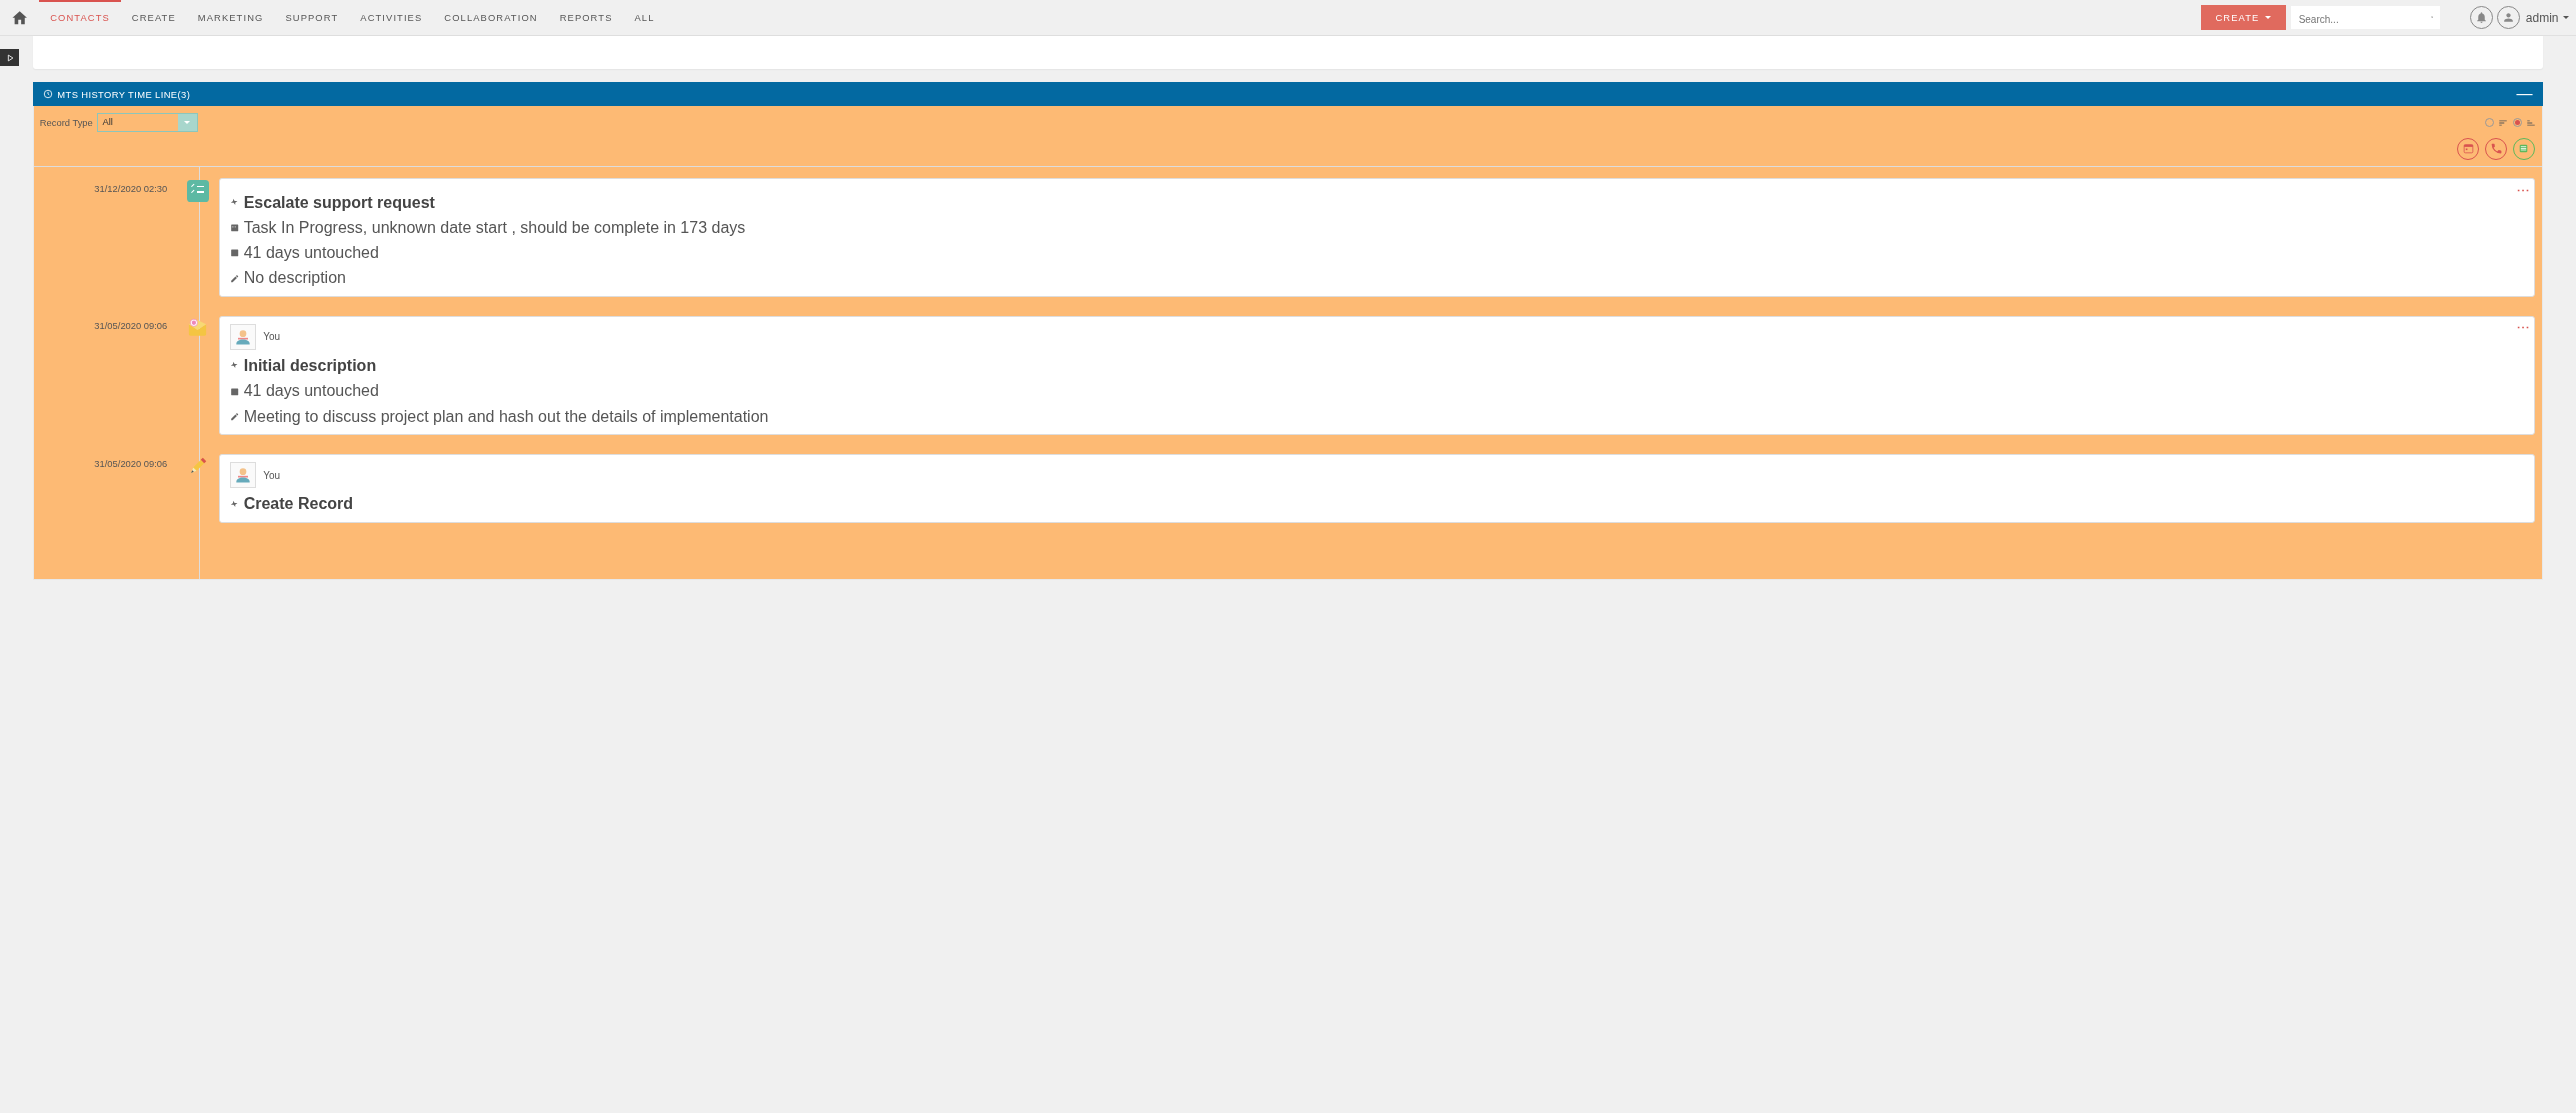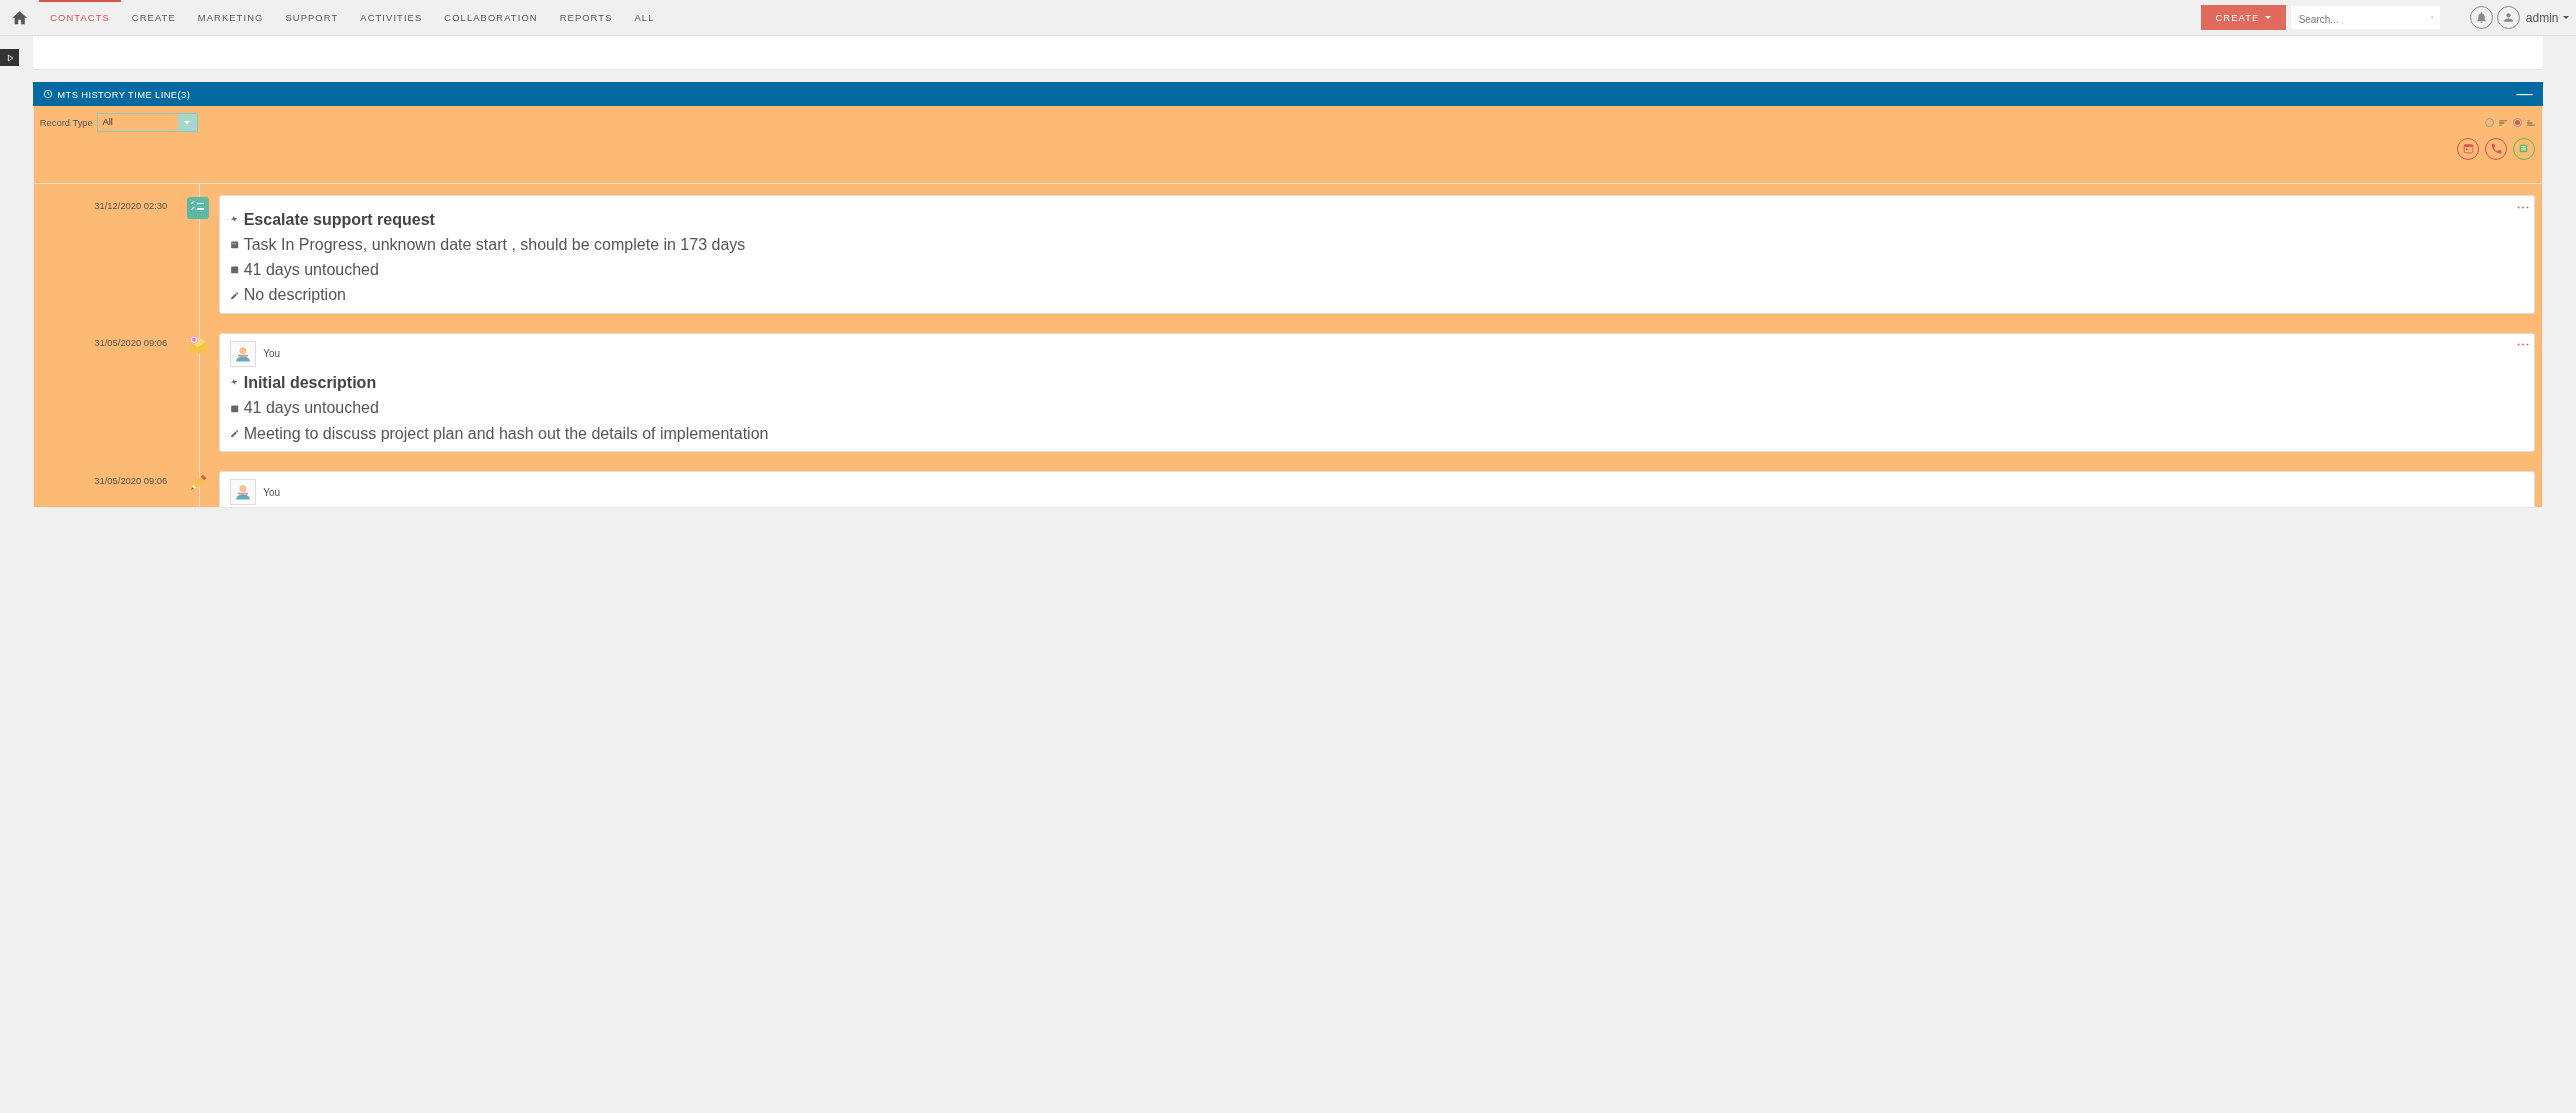--- a/index.html
+++ b/index.html
@@ -46,21 +46,21 @@
 .radio-dot { width: 9.4px; height: 9.4px; border: 0.7px solid #999; border-radius: 50%; display: inline-flex; align-items: center; justify-content: center; }
 .radio-dot.sel::after { content: ''; width: 5px; height: 5px; background: #d9534f; border-radius: 50%; }
 .sort-ico { width: 10px; height: 10px; fill: #555; }
 
 .circle-icons { display: flex; justify-content: flex-end; gap: 5.8px; padding: 2.9px 7.2px 5.8px 0; }
 .circle-ico { width: 22px; height: 22px; border: 1.1px solid #d9534f; border-radius: 50%; display: flex; align-items: center; justify-content: center; cursor: pointer; }
 .circle-ico.green { border-color: #5cb85c; }
 .circle-ico svg { width: 13px; height: 13px; }
 
 
-.timeline-wrap { border-top: 0.7px solid #ddd; position: relative; height: 324px; overflow-y: auto; margin-top: 17px; }
+.timeline-wrap { border-top: 0.7px solid #ddd; position: relative; height: 413px; overflow-y: auto; }
 .timeline-wrap::-webkit-scrollbar { width: 10px; }
 .timeline-wrap::-webkit-scrollbar-track { background: #f8f8f8; }
 .timeline-wrap::-webkit-scrollbar-thumb { background: #888; border-radius: 1.4px; }
 .timeline-line { position: absolute; left: 165px; top: 0; bottom: 0; width: 1.4px; background: #ddd; }
 .tl-row { display: flex; padding: 11.6px 7.2px 7.2px 0; position: relative; }
 .tl-date { width: 142px; text-align: right; padding-right: 8.7px; font-size: 9.4px; color: #555; padding-top: 4.3px; }
 .tl-node { width: 43px; display: flex; justify-content: center; align-items: flex-start; padding-top: 1.4px; z-index: 2; }
 .tl-card { flex: 1; border: 0.7px solid #ddd; border-radius: 2.9px; padding: 7.2px 10px 8.7px 10px; position: relative; background: #fff; }
 .tl-card .menu-dots { position: absolute; top: 4.3px; right: 7.2px; color: #d9534f; font-size: 13px; cursor: pointer; letter-spacing: -0.7px; line-height: 7.2px; writing-mode: vertical-lr; }
 .card-head { display: flex; align-items: center; gap: 7.2px; }

